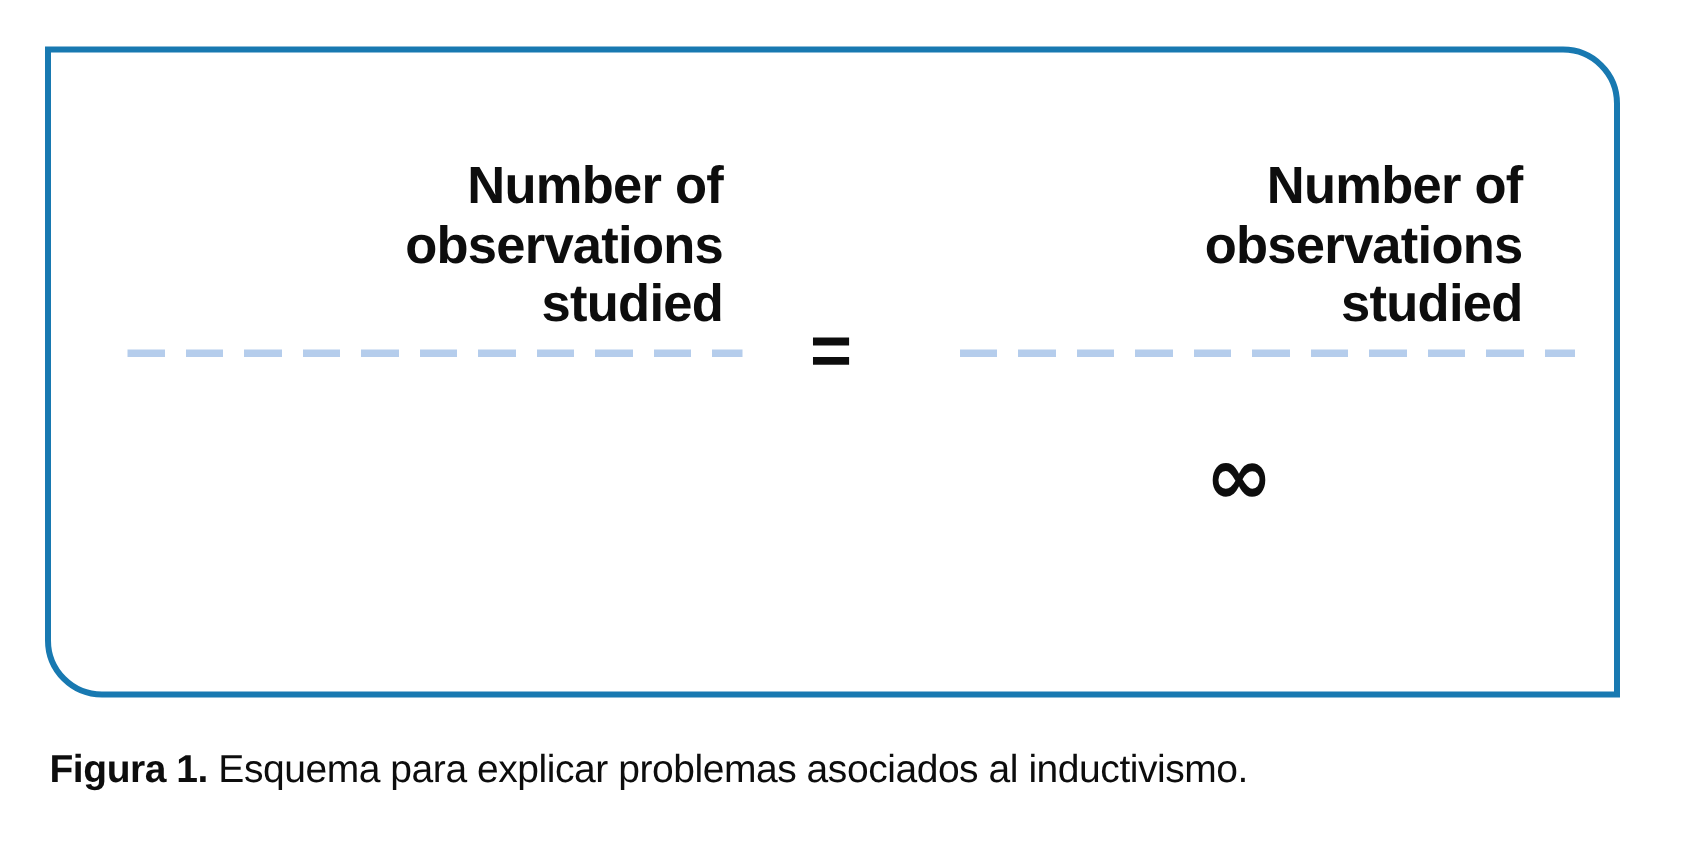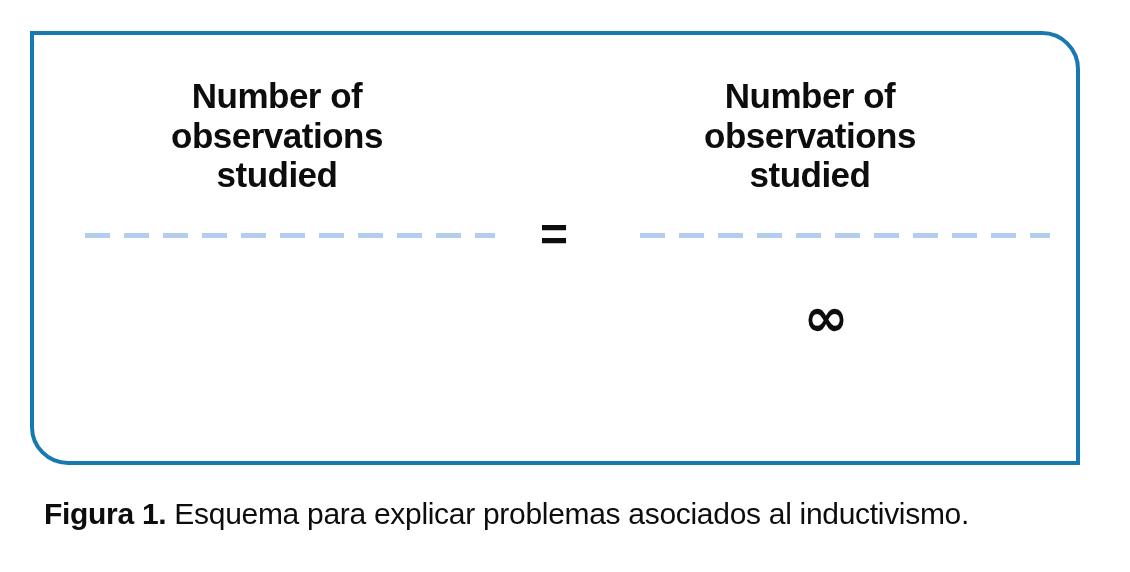--- a/index.html
+++ b/index.html
@@ -25,23 +25,24 @@
     box-sizing: border-box;
     border: 4px solid #1879b1;
     border-radius: 0 38px 0 38px; 
     background: #ffffff;
   }
   .frac-text {
     position: absolute;
     font-weight: bold;
     font-size: 35px;
     line-height: 1.13;
-    text-align: center;
+    text-align: right;
     white-space: pre-line;
     letter-spacing: -0.5px;
+    margin-top: 28px;
   }
   .dash-line {
     position: absolute;
     height: 5px;
     width: 410px;
     background-image: repeating-linear-gradient(
       to right,
       #b5cdec 0px, #b5cdec 25px,
       transparent 25px, transparent 39px
     );
@@ -68,23 +69,23 @@
     display: flex;
     align-items: center;
     justify-content: center;
     font-family: "DejaVu Sans", sans-serif;
     font-weight: bold;
     font-size: 54px;
     line-height: 1;
   }
   .caption {
     position: absolute;
-    left: 44px;
+    left: 33px;
     top: 497px;
-    font-size: 30px;
+    font-size: 26px;
     letter-spacing: -0.3px;
     color: #0d0d0d;
   }
   .caption .cap-label {
     font-weight: bold;
   }
 </style>
 </head>
 <body>
 

